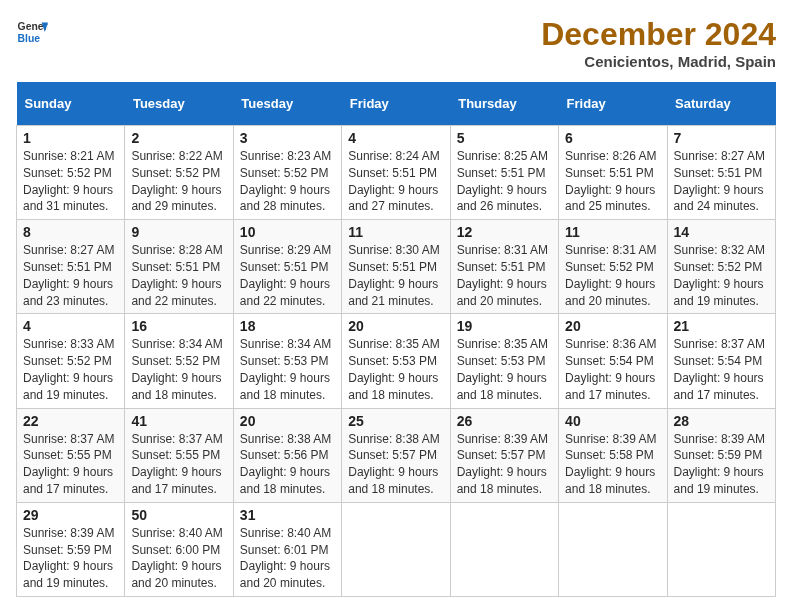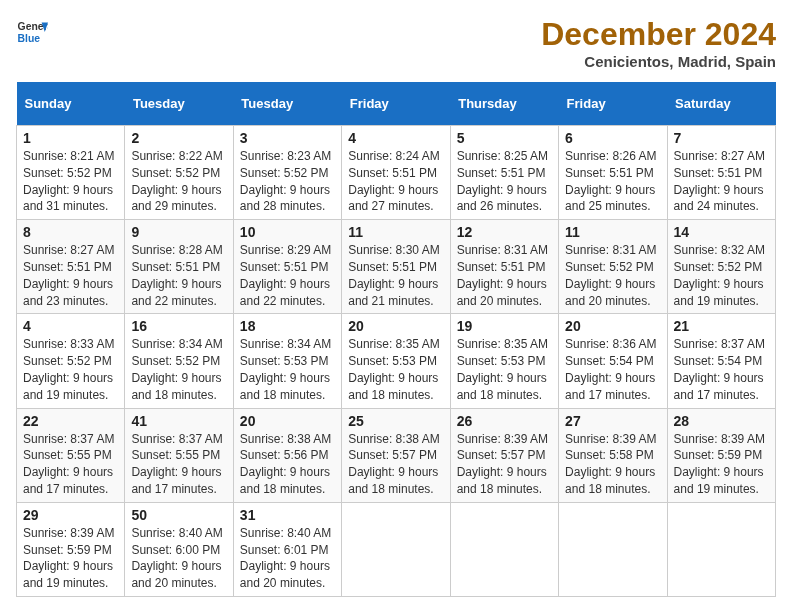--- a/index.html
+++ b/index.html
@@ -216,21 +216,21 @@
         </td>
         <td>
           <span class="day-num">25</span>
           <div class="day-info">Sunrise: 8:38 AM<br>Sunset: 5:57 PM<br>Daylight: 9 hours<br>and 18 minutes.</div>
         </td>
         <td>
           <span class="day-num">26</span>
           <div class="day-info">Sunrise: 8:39 AM<br>Sunset: 5:57 PM<br>Daylight: 9 hours<br>and 18 minutes.</div>
         </td>
         <td>
-          <span class="day-num">27</span>
+          <span class="day-num">40</span>
           <div class="day-info">Sunrise: 8:39 AM<br>Sunset: 5:58 PM<br>Daylight: 9 hours<br>and 18 minutes.</div>
         </td>
         <td>
           <span class="day-num">28</span>
           <div class="day-info">Sunrise: 8:39 AM<br>Sunset: 5:59 PM<br>Daylight: 9 hours<br>and 19 minutes.</div>
         </td>
       </tr>
       <tr>
         <td>
           <span class="day-num">29</span>

